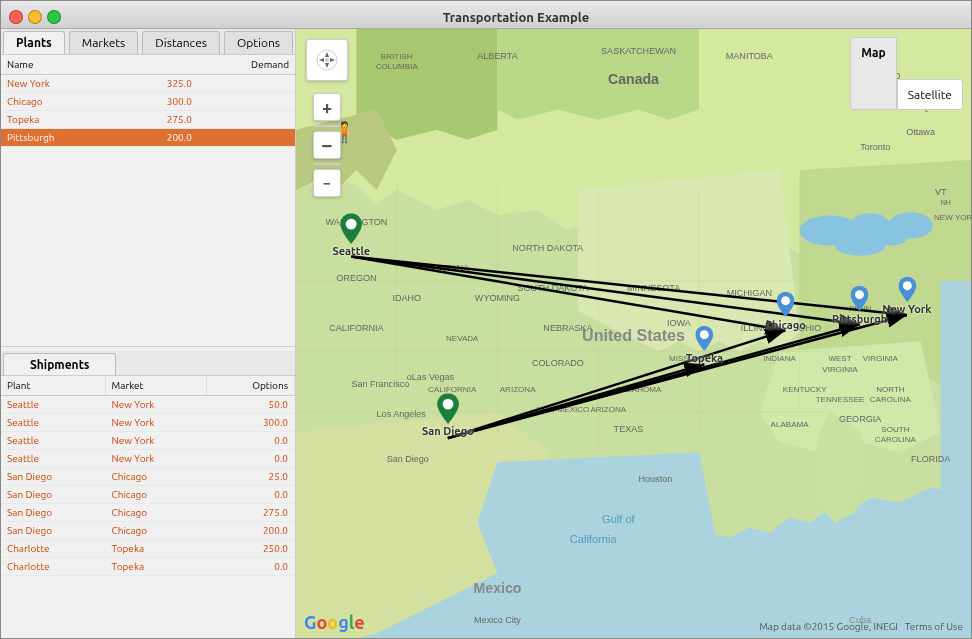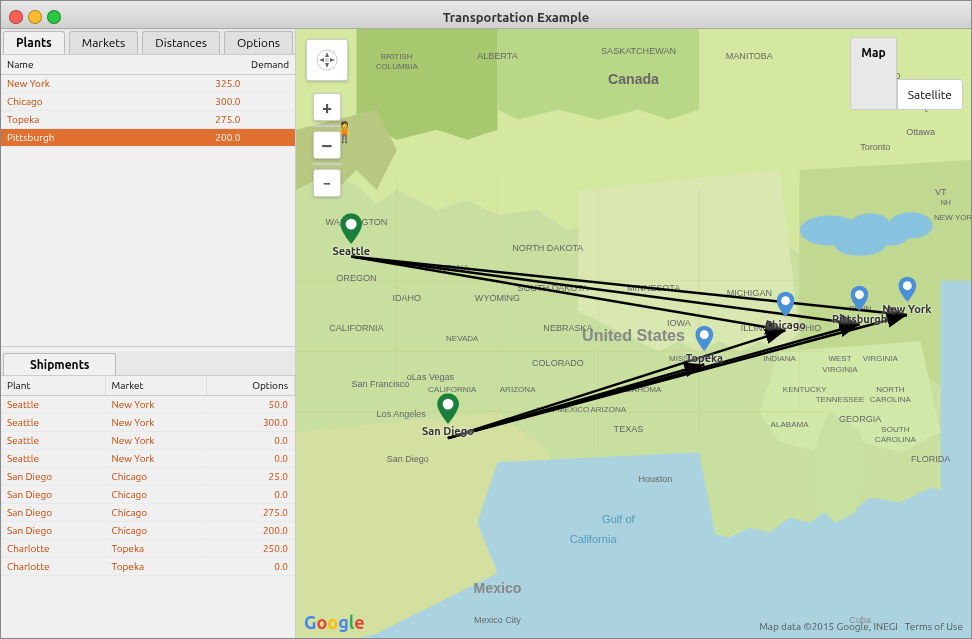--- a/index.html
+++ b/index.html
@@ -103,21 +103,21 @@
       font-weight: normal;
     }
     thead th:last-child {
       text-align: right;
     }
     tbody td {
       padding: 3px 6px;
       border-bottom: 1px solid #e8e8e8;
     }
     tbody td:last-child {
-      text-align: center;
+      text-align: left;
     }
     .row-normal td { color: #cc4400; }
     .row-selected {
       background: #e07030;
     }
     .row-selected td { color: white; }
     .divider {
       height: 1px;
       background: #ccc;
       margin: 4px 0;

